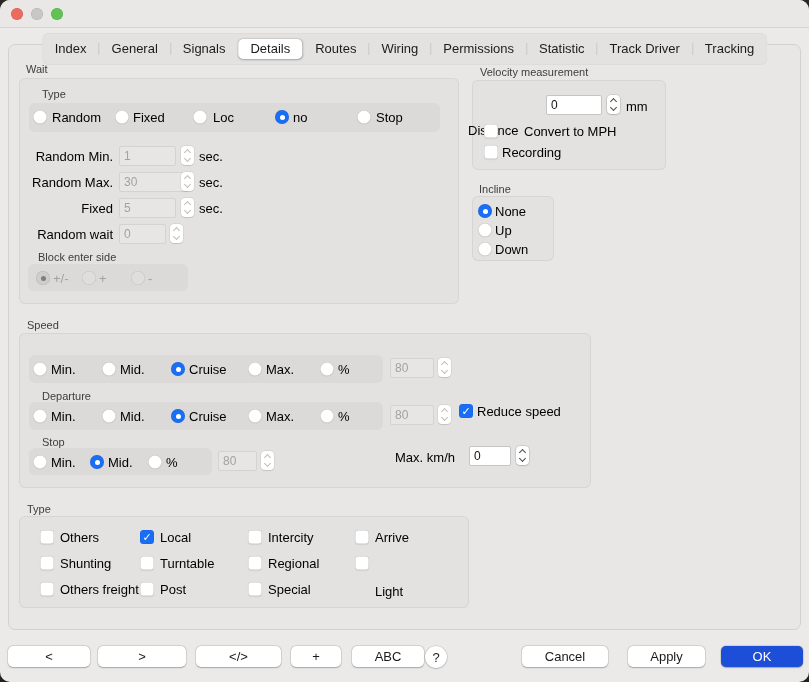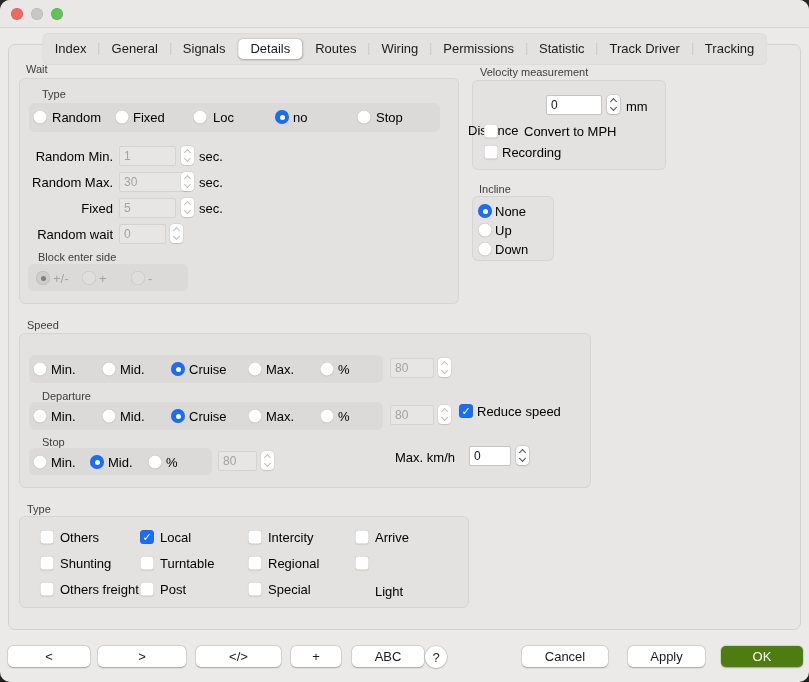--- a/index.html
+++ b/index.html
@@ -50,21 +50,21 @@
   .stepper::before,.stepper::after{content:"";position:absolute;left:4px;width:4px;height:4px;
            border-left:1.5px solid #4c4c4b;border-top:1.5px solid #4c4c4b;}
   .stepper::before{top:4px;transform:rotate(45deg);}
   .stepper::after{bottom:4px;transform:rotate(225deg);}
   .stepper.dis{box-shadow:0 0 0 .5px rgba(0,0,0,.09),0 .5px 1px rgba(0,0,0,.1);}
   .stepper.dis::before,.stepper.dis::after{border-color:#bfbebd;}
   
   .btn{height:21px;background:#fff;border-radius:5px;font-size:13px;color:#1a1a1a;
        box-shadow:0 0 0 .5px rgba(0,0,0,.13),0 .5px 1.5px rgba(0,0,0,.25);
        display:flex;align-items:center;justify-content:center;white-space:nowrap;}
-  .btn.primary{background:#4d7c0f;color:#fff;}
+  .btn.primary{background:#1d4ed8;color:#fff;}
   .helpbtn{width:22px;height:22px;border-radius:50%;background:#fff;font-size:13px;color:#222;
        box-shadow:0 0 0 .5px rgba(0,0,0,.13),0 .5px 1.5px rgba(0,0,0,.25);
        display:flex;align-items:center;justify-content:center;}
 </style>
 </head>
 <body>
 
 <div id="window">
 
   <div class="abs titlebar"></div>

